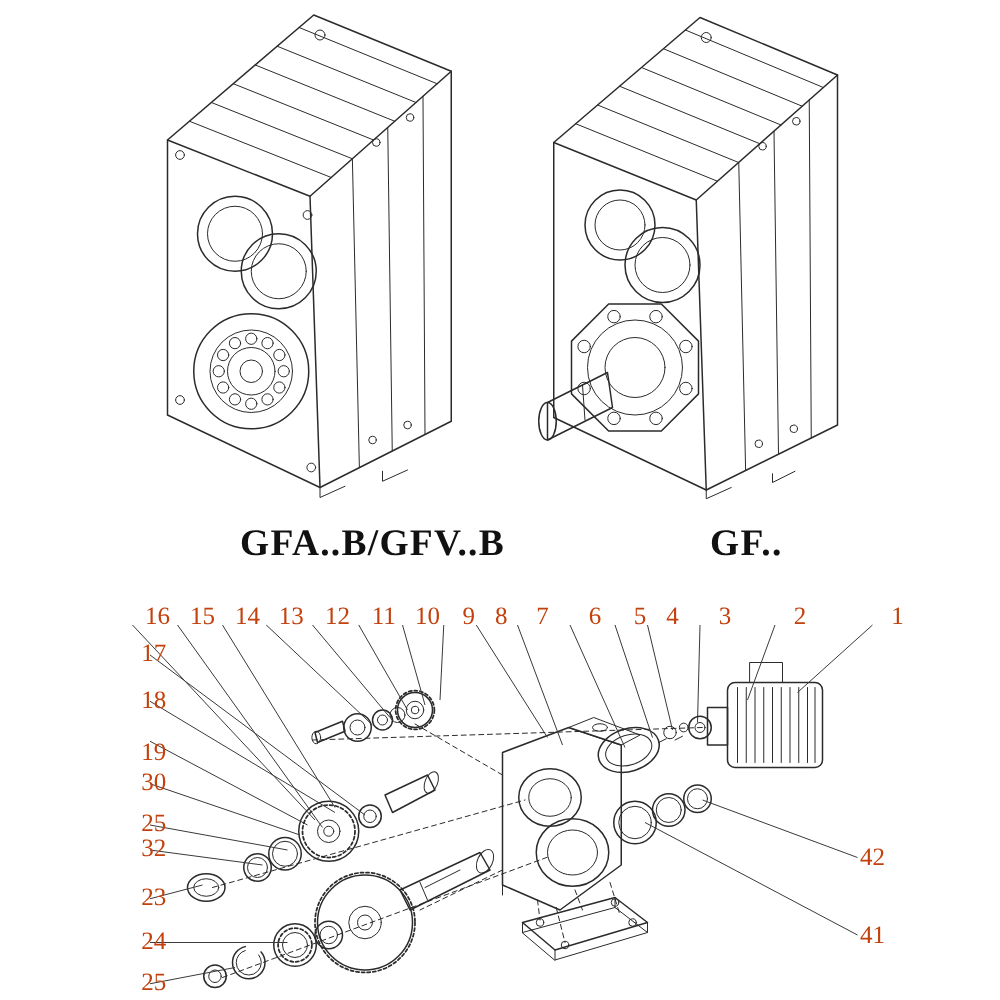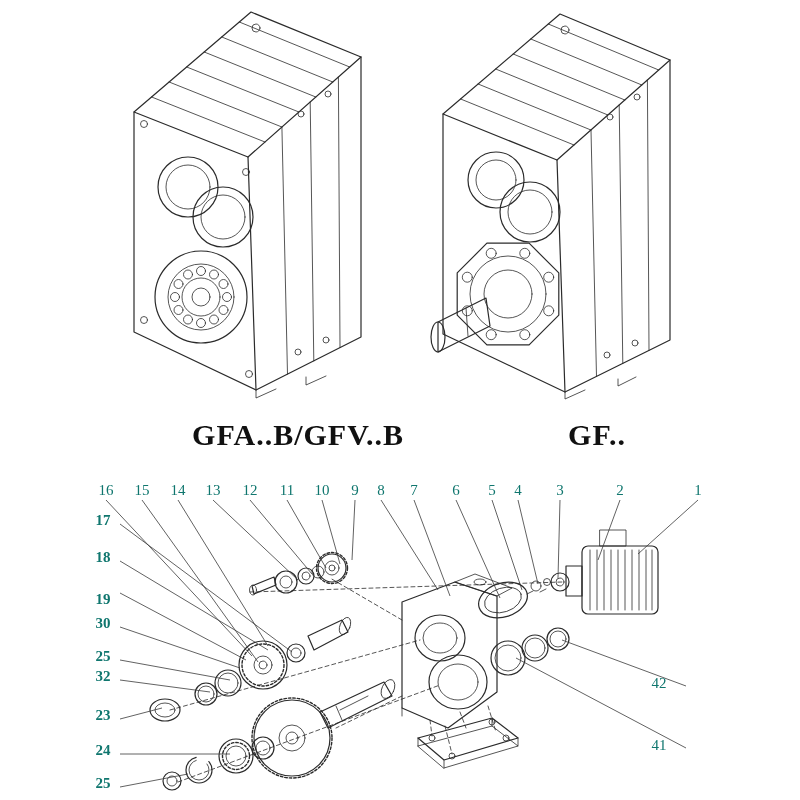--- a/index.html
+++ b/index.html
@@ -11,26 +11,26 @@
   .stroke{fill:none;stroke:#2b2b2b;stroke-width:1.2;stroke-linejoin:round;stroke-linecap:round;}
   .thin{stroke-width:0.8;}
   .dash{stroke-dasharray:4 3;stroke-width:0.8;}
   .teeth{stroke-dasharray:2.5 2;stroke-width:1.4;}
   .leader{stroke:#3a3a3a;stroke-width:0.8;fill:none;}
   .caption{
     position:absolute;top:418px;text-align:right;
     font-weight:bold;font-size:30px;letter-spacing:1px;color:#111;
   }
   .callout{
-    position:absolute;font-size:15px;color:#0f766e;
-    transform:translateX(-50%);line-height:1;
+    position:absolute;font-size:20px;color:#c2410c;
+    transform:translateX(-50%);line-height:1;margin-left:20px;
   }
   .callout-top{top:483px;}
-  .callout-left{left:103px;font-weight:bold;}
-  .callout-right{left:659px;text-align:right;}
+  .callout-left{left:103px;}
+  .callout-right{left:678px;text-align:right;}
 </style>
 </head>
 <body>
 
 <svg style="left:106px;top:2px" width="285" height="400" viewBox="0 0 285 400">
   <g class="stroke">
 
     <polygon points="28,110 145,10 255,55 255,335 150,388 28,330"></polygon>
 
     <polyline points="28,110 142,155 150,388"></polyline>

